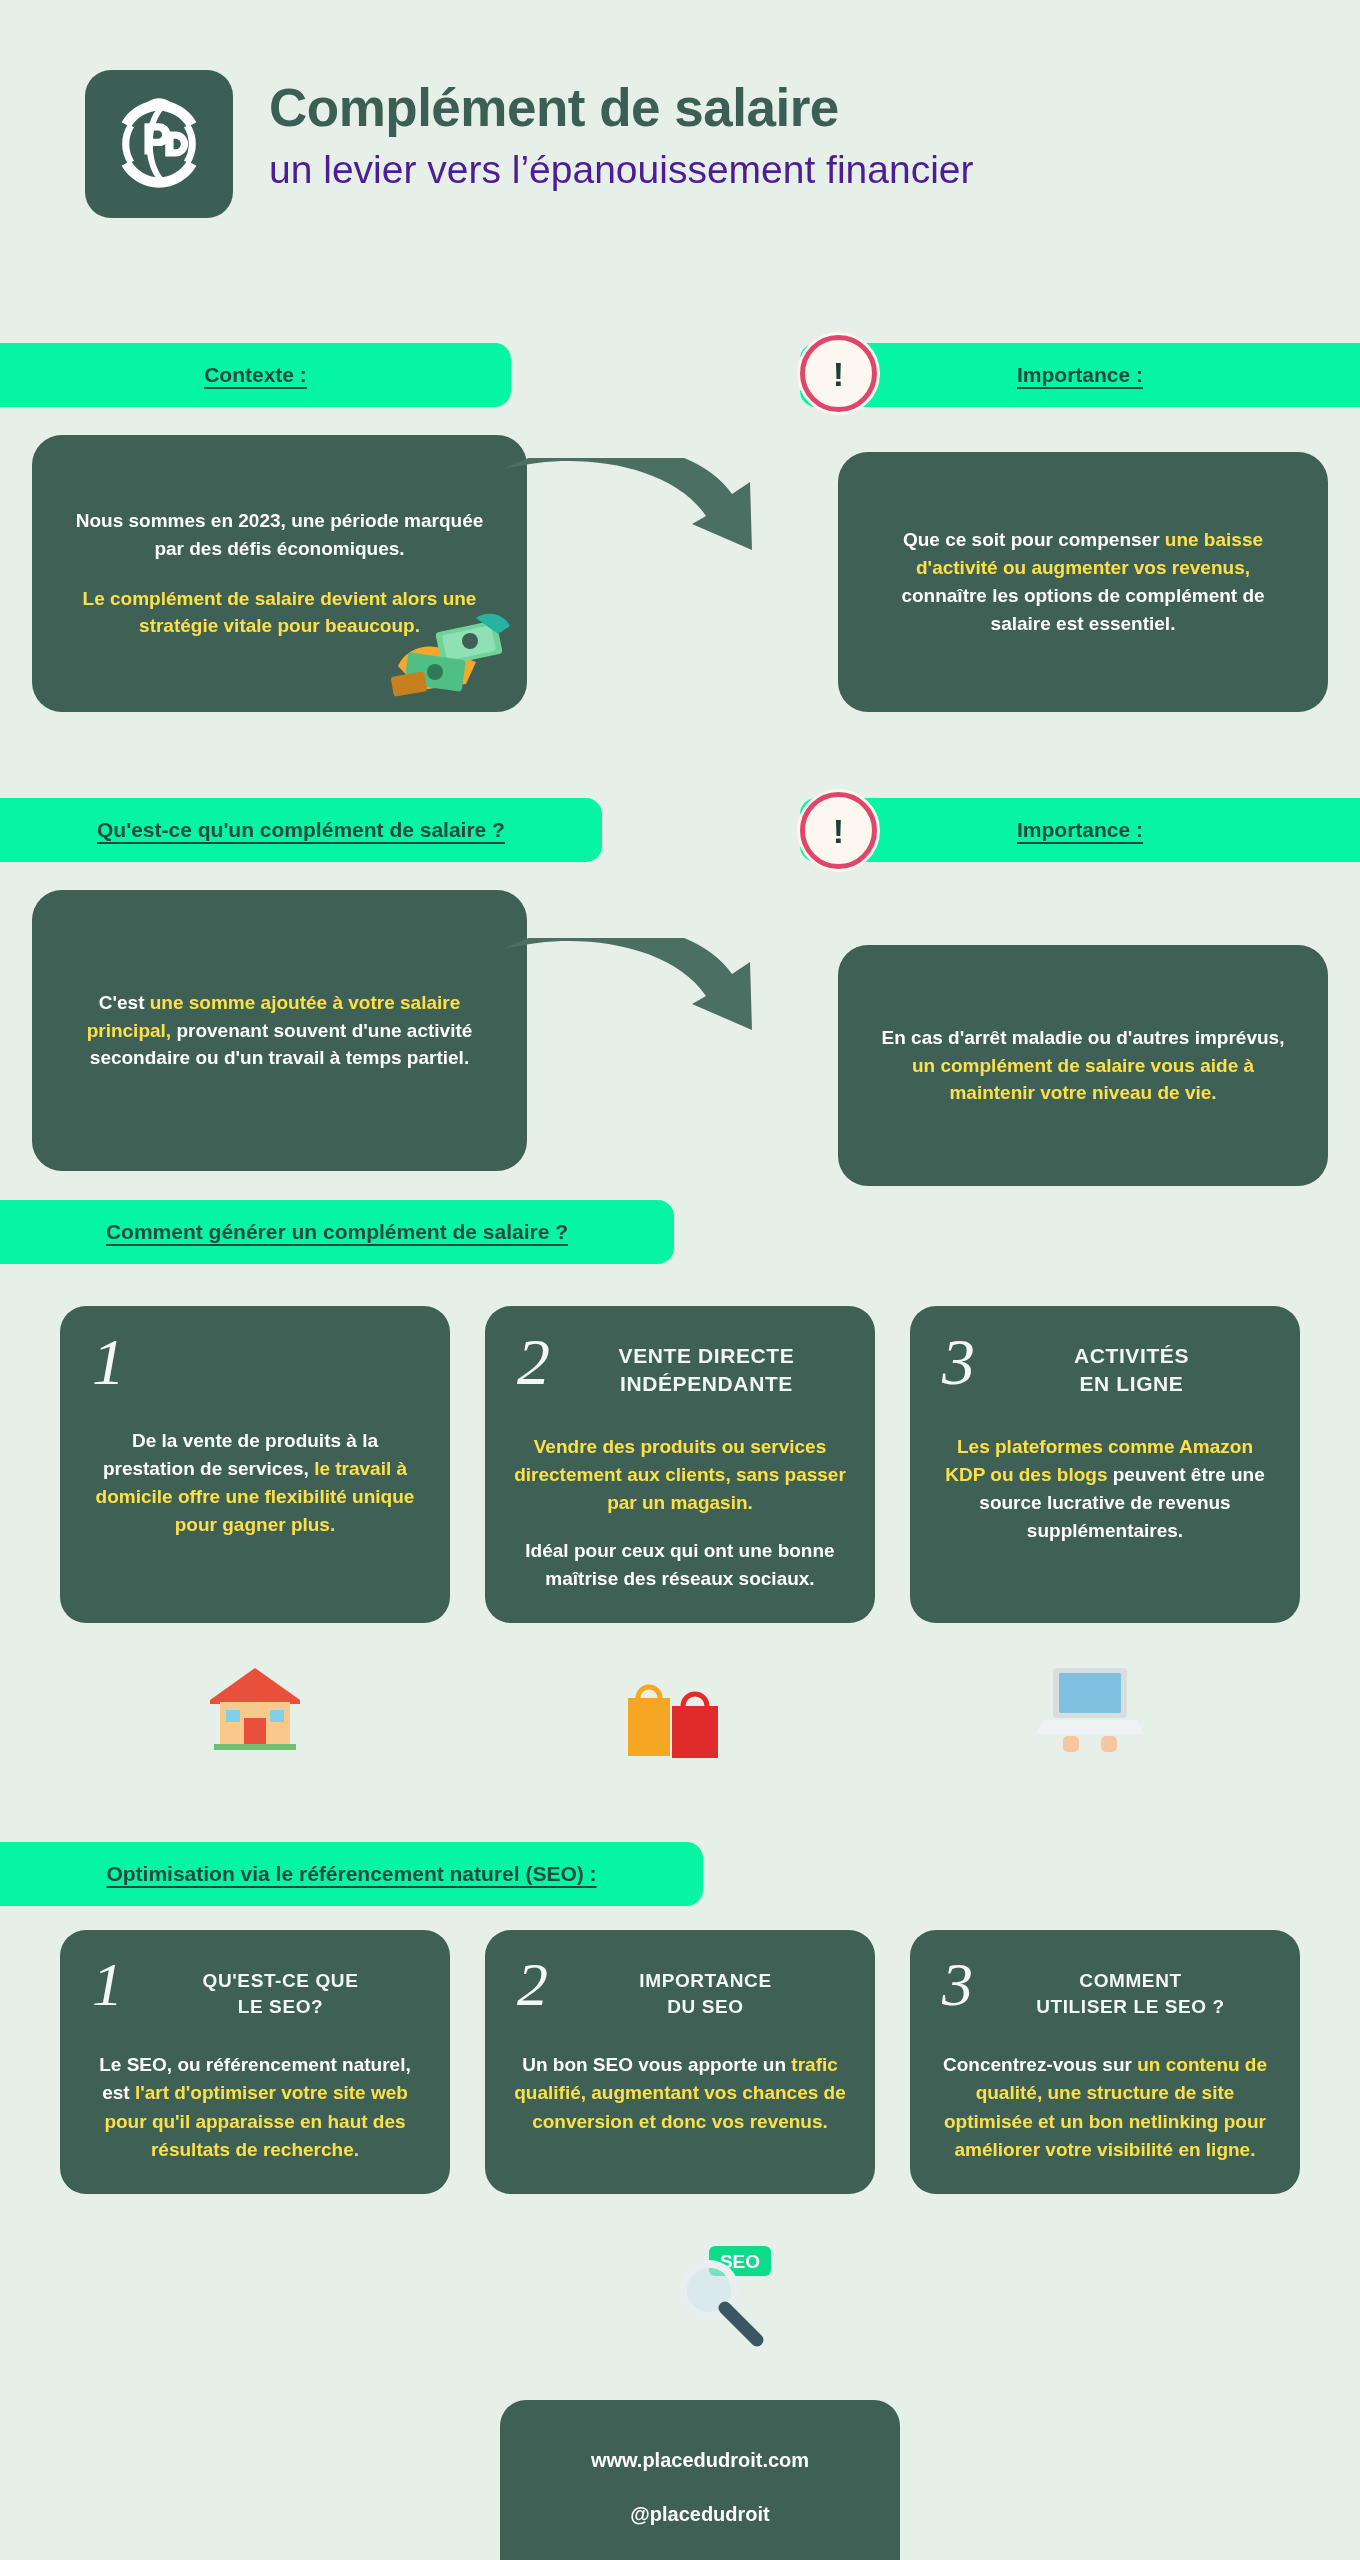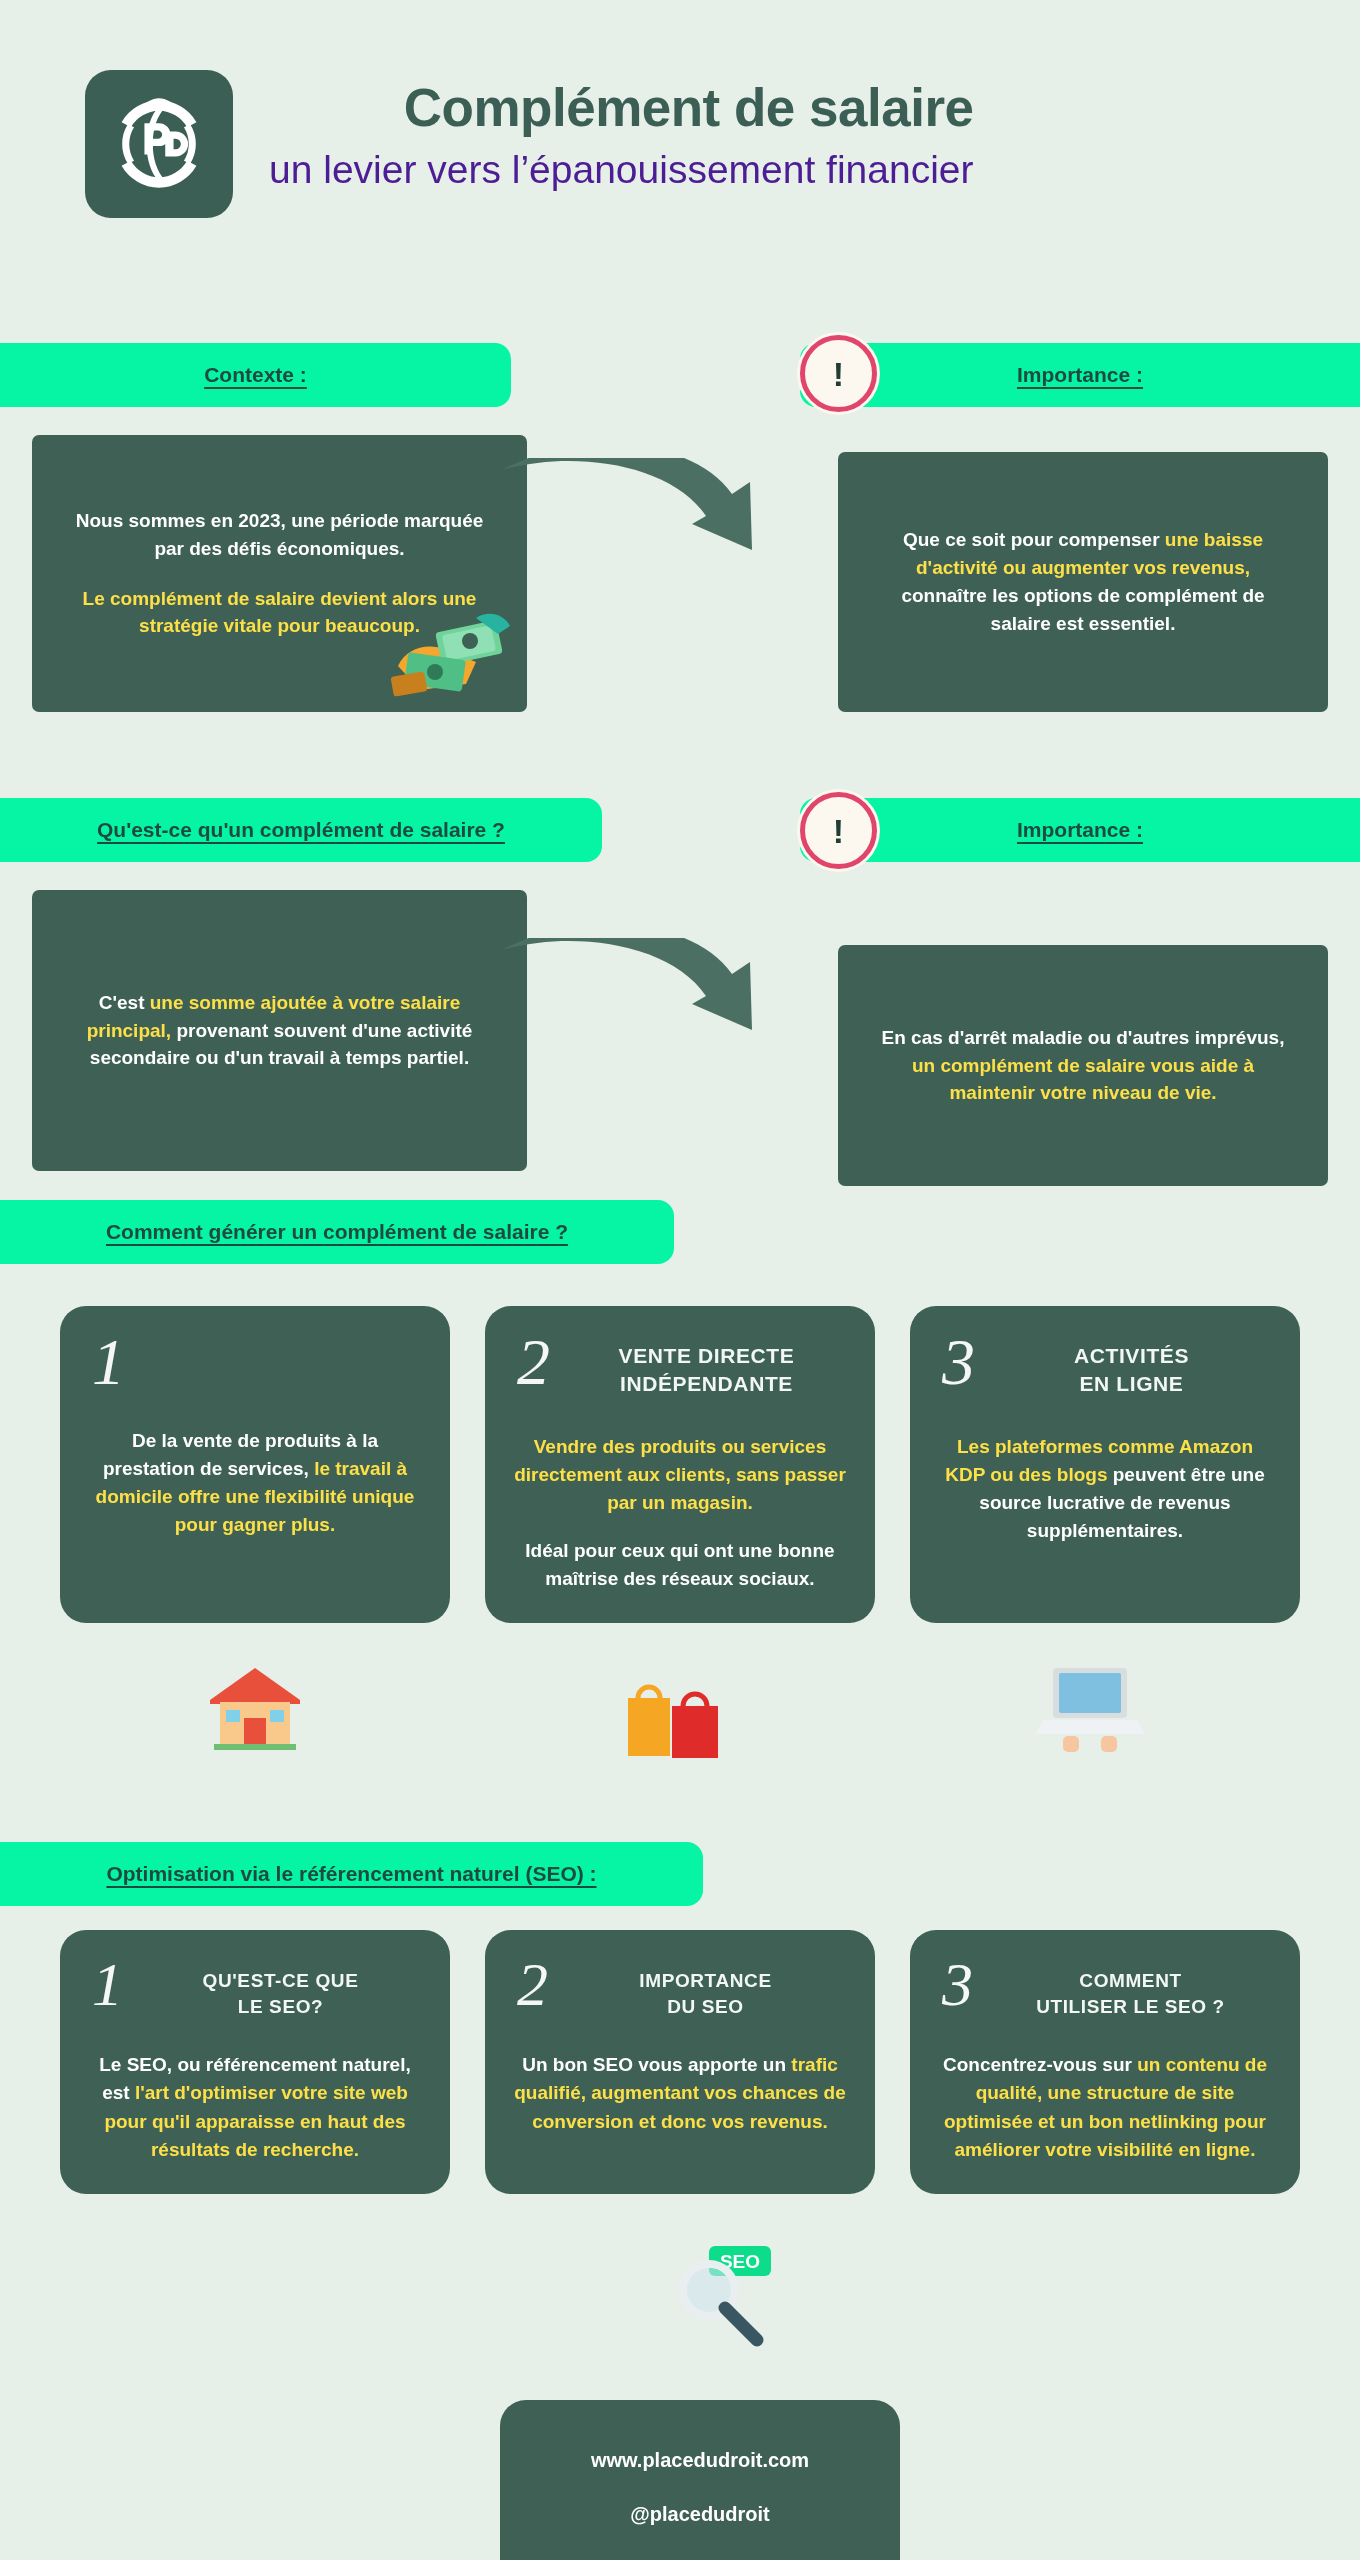--- a/index.html
+++ b/index.html
@@ -16,40 +16,39 @@
   .header { display:flex; align-items:flex-start; padding:70px 0 0 85px; gap:36px; }
   .logo-box {
     width:148px; height:148px; border-radius:26px; background:#3b5e55;
     flex:0 0 148px; display:flex; align-items:center; justify-content:center;
   }
   .logo-box svg { width:104px; height:104px; display:block; }
   .header-text { padding-top:8px; }
   .title {
     font-size:53px; font-weight:bold; color:#3b5e55; letter-spacing:-0.5px;
     line-height:1.12;
-    text-align:right;
   }
   .subtitle {
     font-size:39px; font-weight:400; color:#4c1d95; line-height:1.2; margin-top:10px;
   }
 
   
   .band {
     background:#05f5a5; border-radius:0 16px 16px 0;
     display:flex; align-items:center; justify-content:center;
     height:64px;
   }
   .band.right { border-radius:16px 0 0 16px; justify-content:center; }
   .band-label {
     font-size:21px; font-weight:bold; color:#1f4a3f;
     text-decoration:underline; text-underline-offset:5px;
   }
 
   .card {
-    background:#3e6055; border-radius:7px; color:#ffffff;
+    background:#3e6055; border-radius:30px; color:#ffffff;
     padding:46px 34px; text-align:center;
     font-size:19px; font-weight:bold; line-height:1.47;
   }
   .hl { color:#fde047; }
 
   
   .sec1-bandL { position:absolute; left:0; top:343px; width:511px; }
   .sec1-bandR { position:absolute; right:0; top:343px; width:560px; }
   .alert {
     position:absolute; width:77px; height:77px; border-radius:50%;

